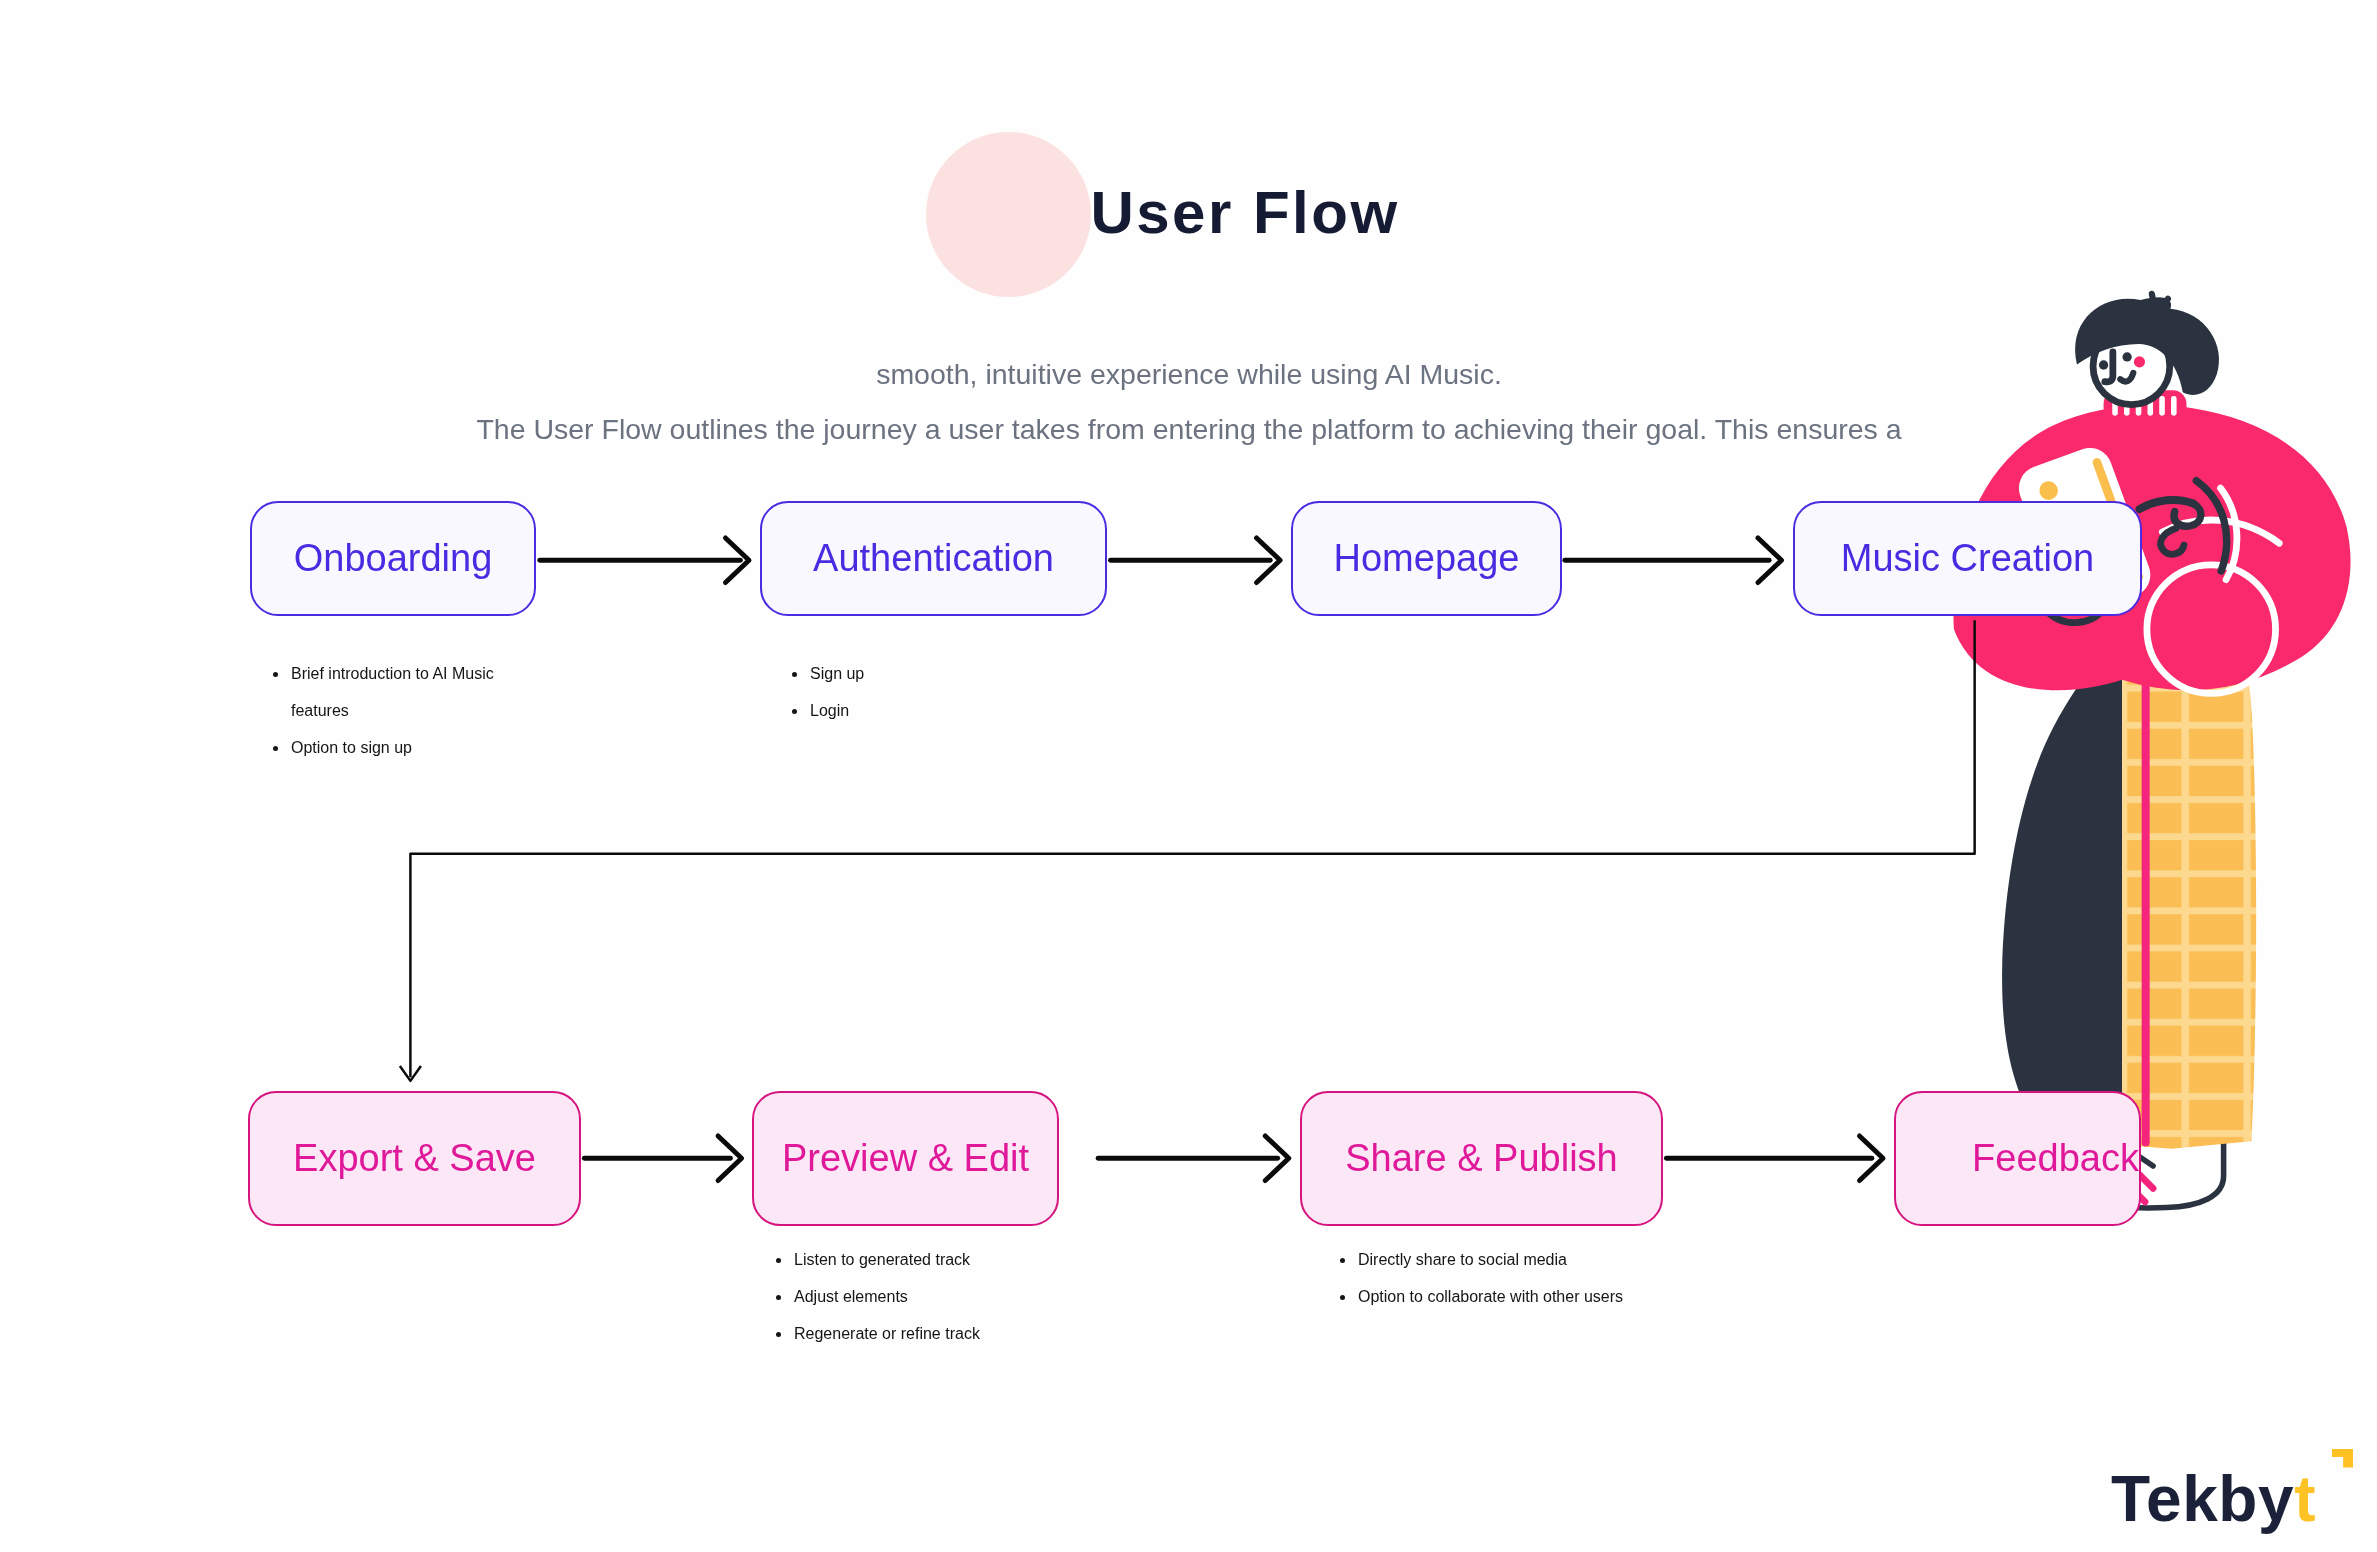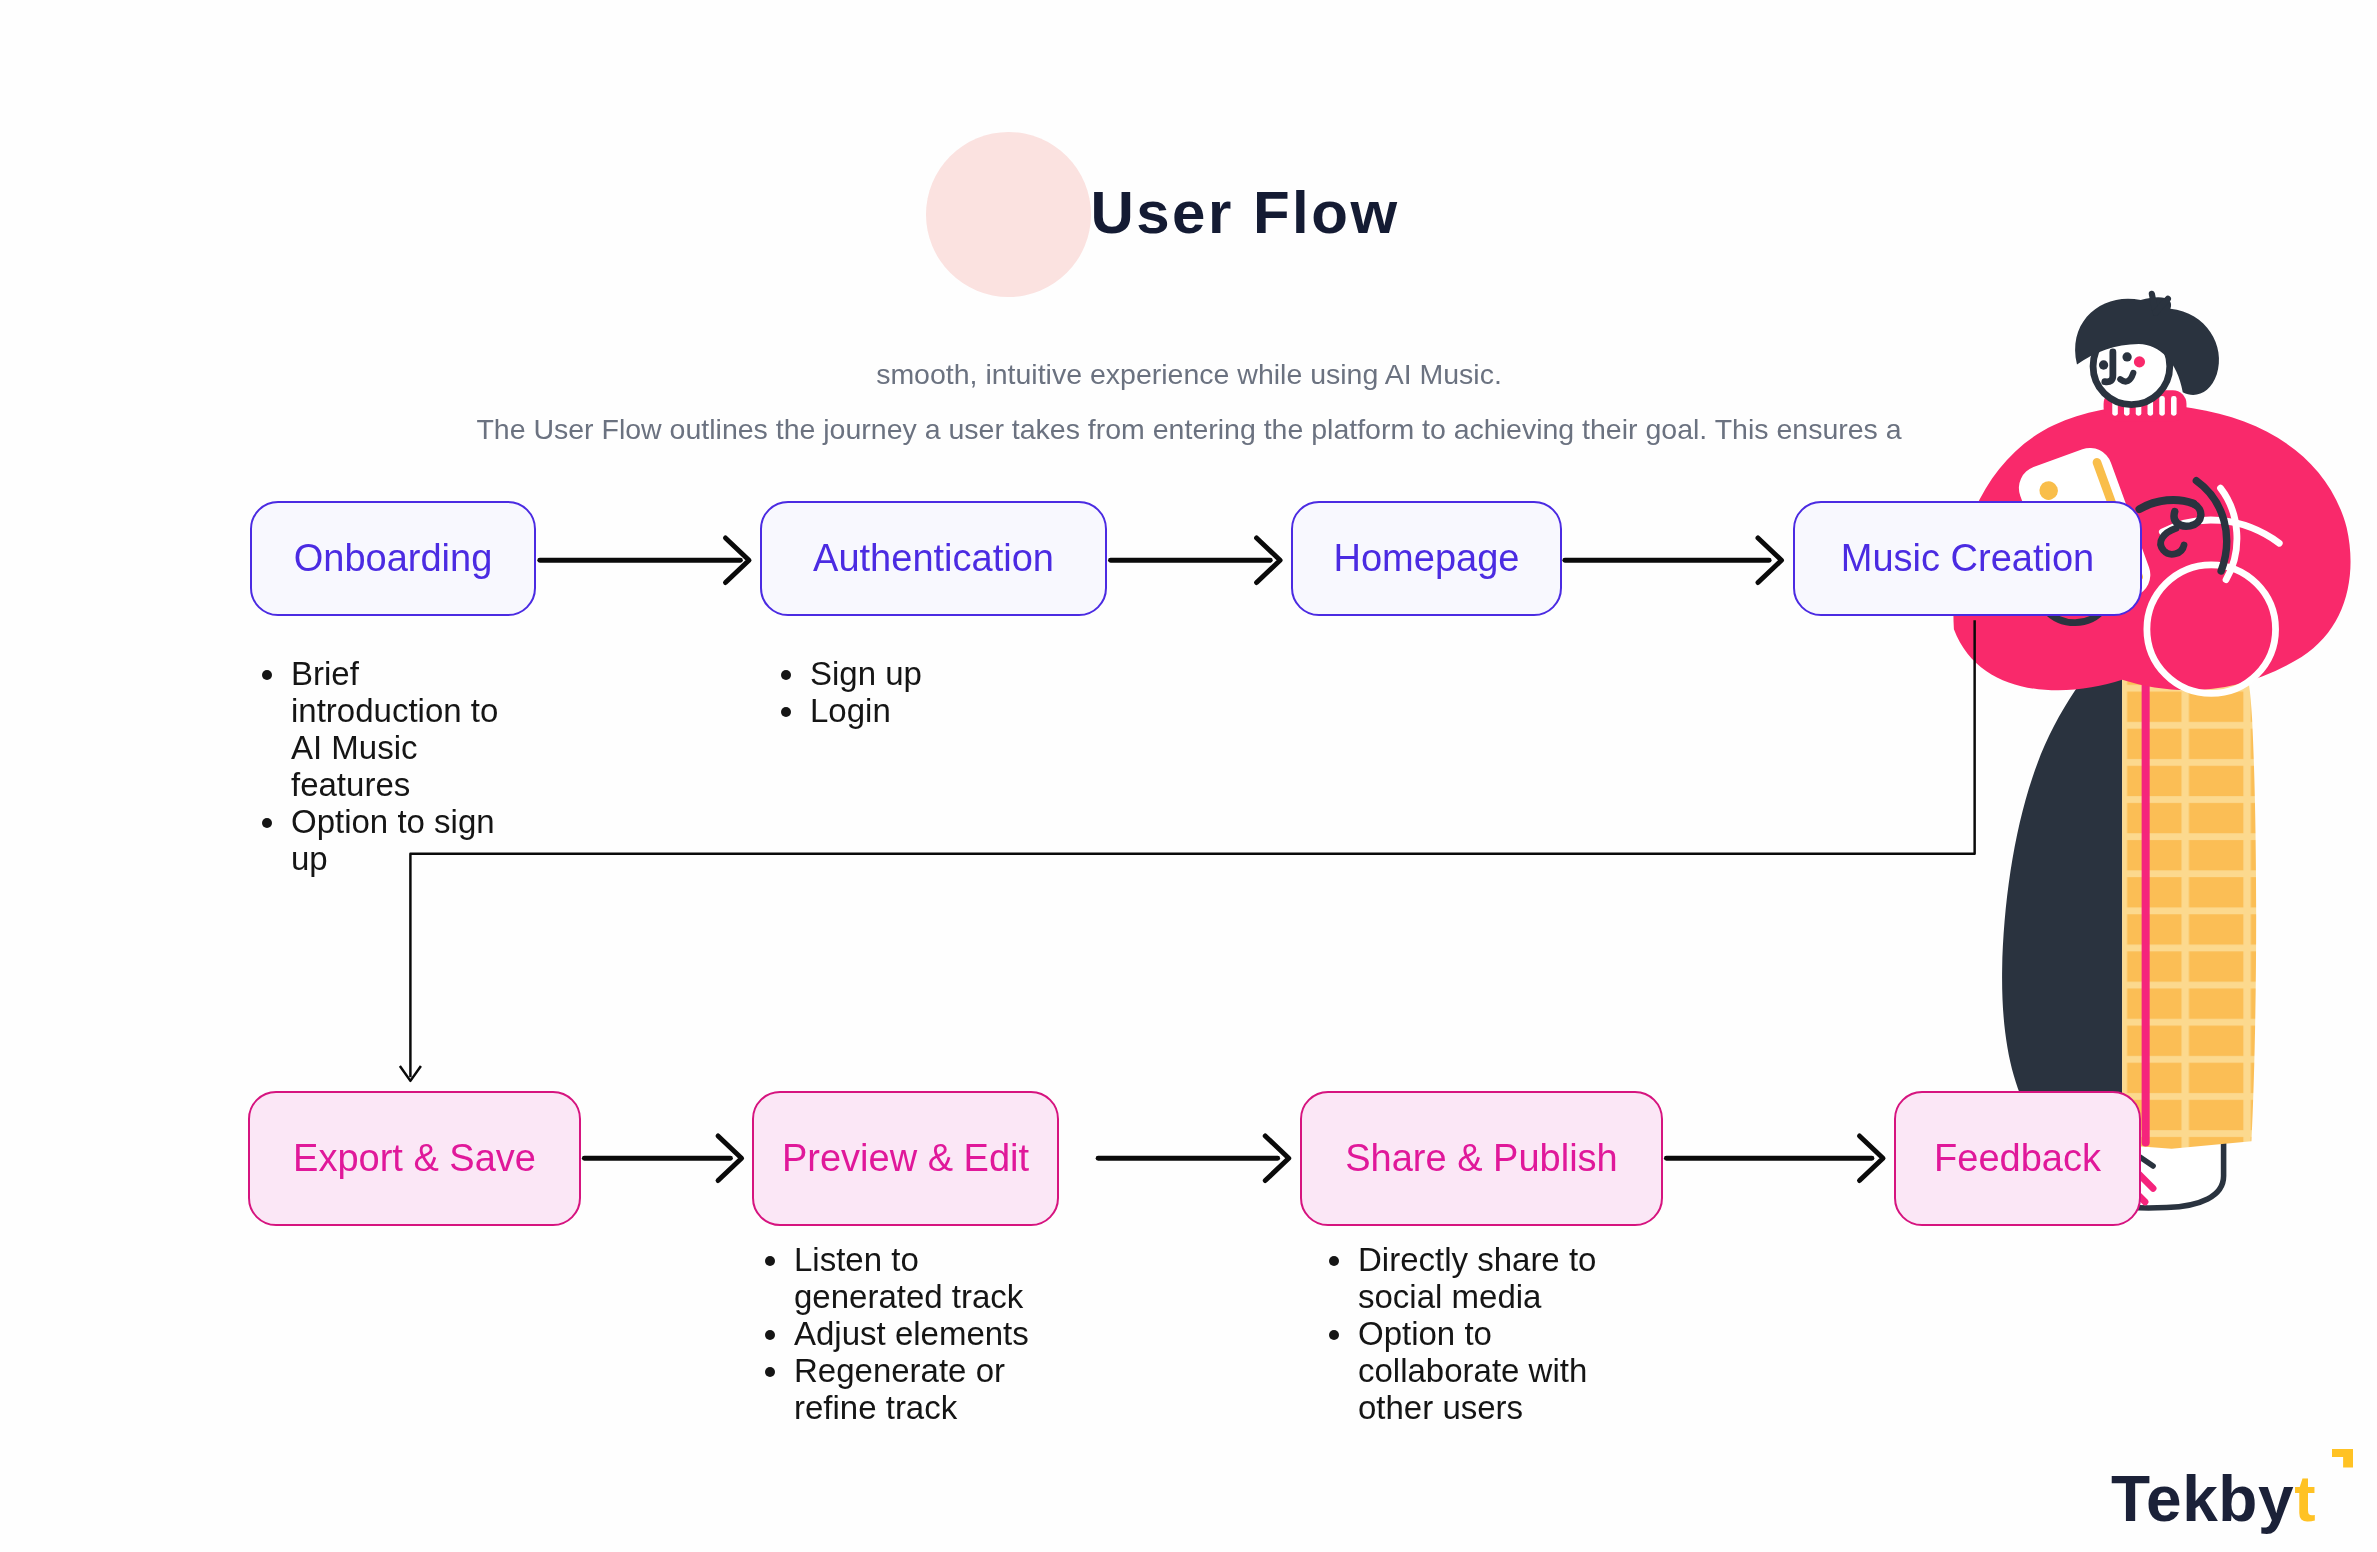--- a/index.html
+++ b/index.html
@@ -39,21 +39,21 @@
   .node.purple{
     border:2.5px solid var(--purple);background:var(--purple-fill);color:var(--purple);
     height:115px;top:501px;
   }
   .node.pink{
     border:2.5px solid var(--pink-border);background:var(--pink-fill);color:var(--pink);
     height:135px;top:1091px;
   }
   ul.bullets{
     margin:0;padding:0 0 0 28.5px;list-style:disc;z-index:25;
-    font-size:33px;line-height:37px;color:var(--bullet);
+    font-size:16px;line-height:37px;color:var(--bullet);
   }
   ul.bullets li{padding-left:2.5px;}
   .logo{
     left:2111px;top:1462px;font-size:64px;font-weight:bold;letter-spacing:0.6px;
     white-space:nowrap;z-index:40;
   }
   .logo .dark{color:var(--logo-navy);}
   .logo .accent{color:var(--logo-yellow);}
   .logo-mark{left:2332px;top:1449px;z-index:41;}
 </style>
@@ -176,21 +176,21 @@
 
 <div class="abs node pink" style="left:248px;width:333px;">
   <span>Export &amp; Save</span>
 </div>
 <div class="abs node pink" style="left:752px;width:307px;">
   <span>Preview &amp; Edit</span>
 </div>
 <div class="abs node pink" style="left:1300px;width:363px;">
   <span>Share &amp; Publish</span>
 </div>
-<div class="abs node pink" style="left:1894px;width:247px;">
+<div class="abs node pink" style="left:1894px;width:247px;justify-content:flex-end;">
   <span>Feedback</span>
 </div>
 
 <ul class="abs bullets" style="left:260px;top:655px;width:223px;">
   <li>Brief introduction to AI Music features</li>
   <li>Option to sign up</li>
 </ul>
 <ul class="abs bullets" style="left:779px;top:655px;width:223px;">
   <li>Sign up</li>
   <li>Login</li>

